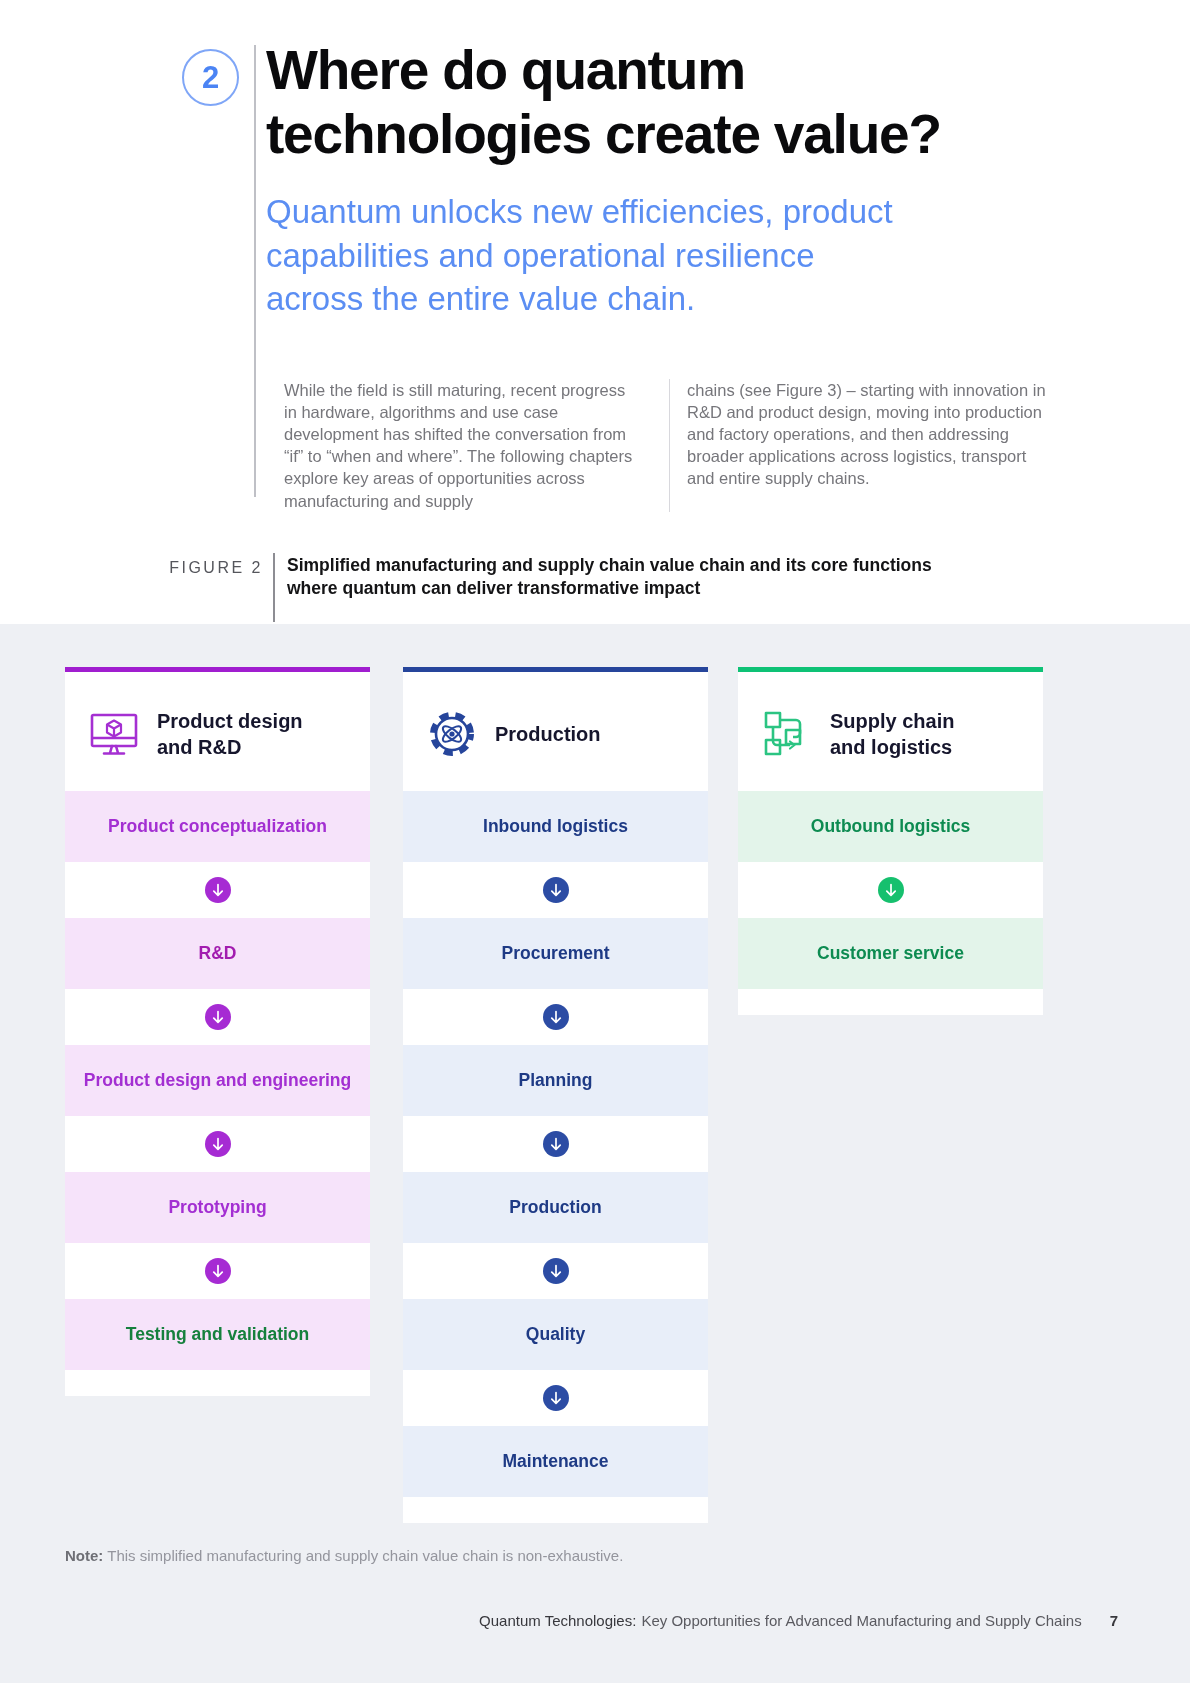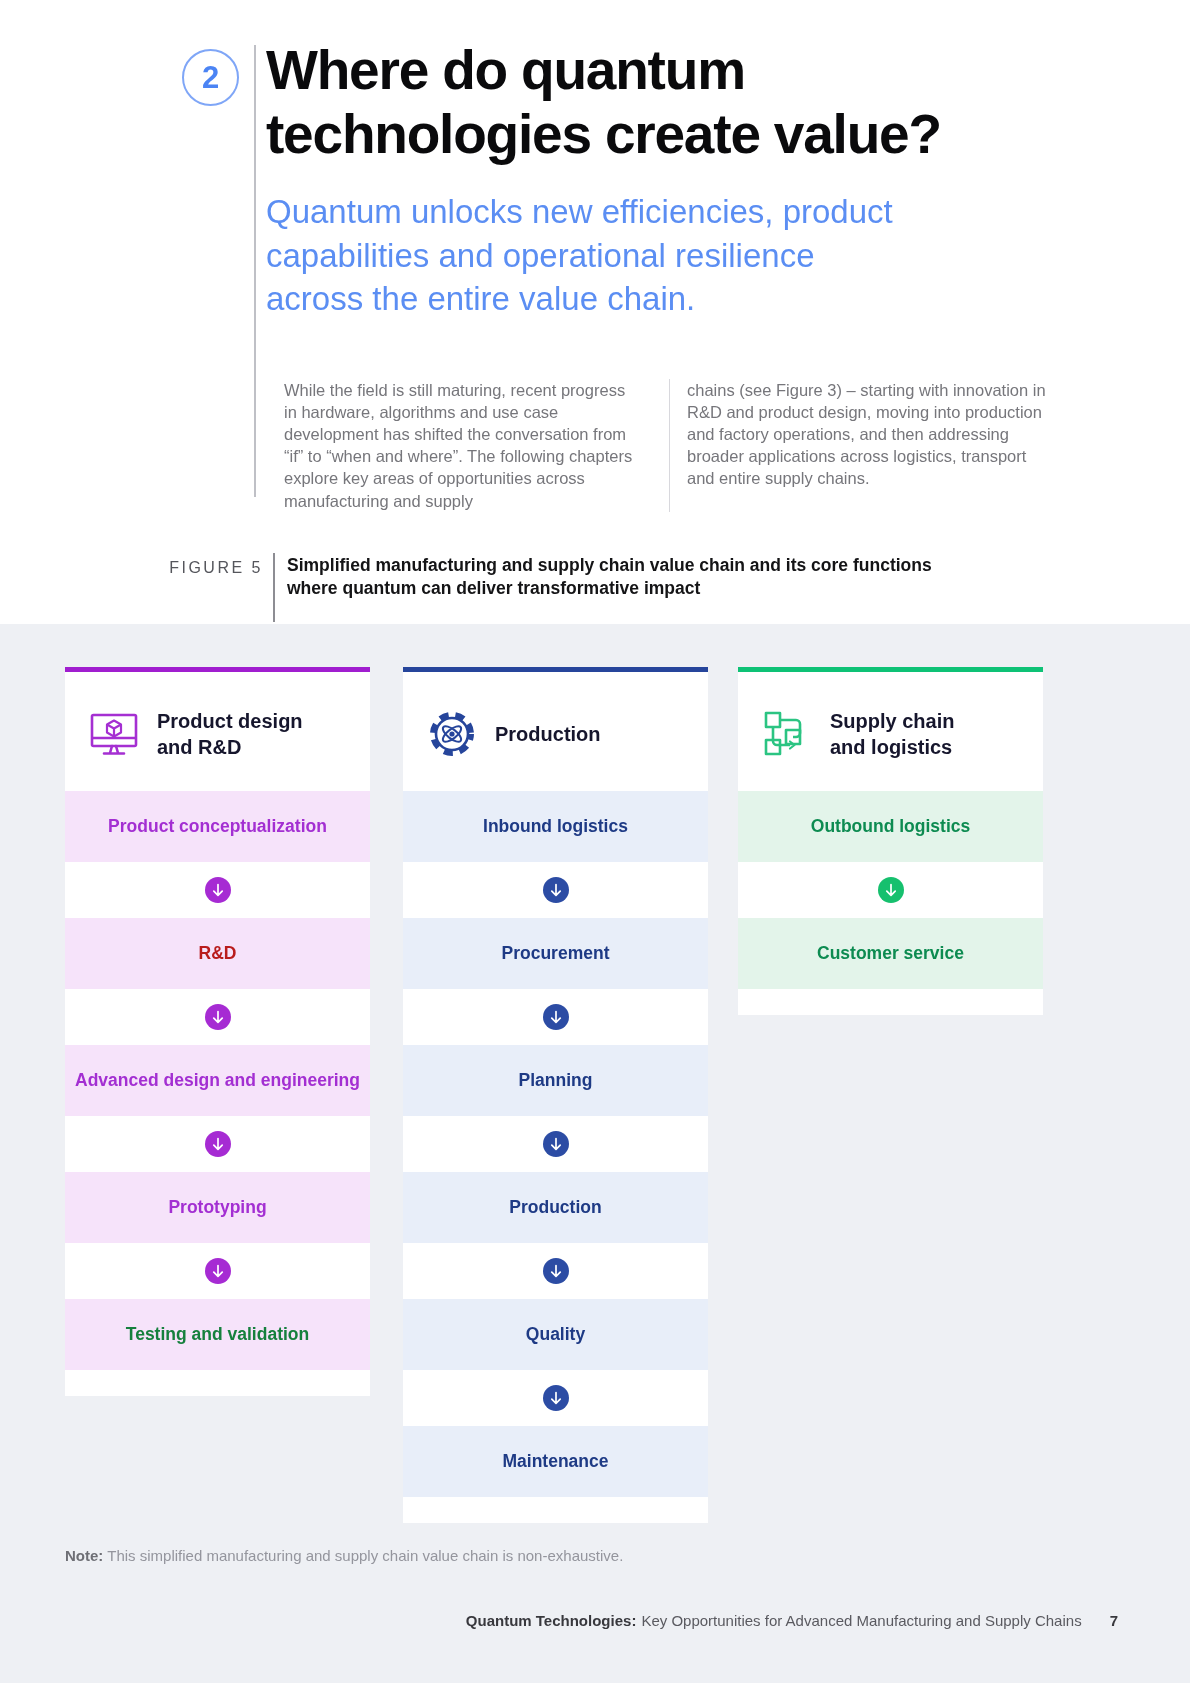--- a/index.html
+++ b/index.html
@@ -64,21 +64,21 @@
   .arrow-row { height: 56px; display: flex; align-items: center; justify-content: center; }
   .arrow-circle {
     width: 26px; height: 26px; border-radius: 50%;
     display: flex; align-items: center; justify-content: center;
   }
 
   
   .note-row { position: absolute; left: 65px; top: 1547px; font-size: 15px; color: #94959d; }
   .note-row b { color: #6e6f75; }
   .footer-row { position: absolute; top: 1612px; right: 72px; font-size: 15px; color: #5a5a60; display: flex; align-items: baseline; }
-  .footer-row .ft-bold { font-weight: bold; color: #38383d; margin-right: 5px; }
+  .footer-row .ft-bold { font-weight: normal; color: #38383d; margin-right: 5px; }
   .footer-row .ft-page { font-weight: bold; color: #38383d; margin-left: 28px; }
 </style>
 </head>
 <body>
 
 <div class="page">
 
   <div class="chapter-badge">
     <span>2</span>
   </div>
@@ -87,21 +87,21 @@
 technologies create value?</h1>
   <h2 class="page-subtitle">Quantum unlocks new efficiencies, product
 capabilities and operational resilience
 across the entire value chain.</h2>
 
   <div class="body-cols">
     <p class="body-col first">While the field is still maturing, recent progress in hardware, algorithms and use case development has shifted the conversation from “if” to “when and where”. The following chapters explore key areas of opportunities across manufacturing and supply</p>
     <p class="body-col second">chains (see Figure 3) – starting with innovation in R&amp;D and product design, moving into production and factory operations, and then addressing broader applications across logistics, transport and entire supply chains.</p>
   </div>
 
-  <div class="figure-label">FIGURE 5</div>
+  <div class="figure-label">FIGURE 2</div>
   <div class="figure-rule"></div>
   <div class="figure-caption">Simplified manufacturing and supply chain value chain and its core functions
 where quantum can deliver transformative impact</div>
 
   <div class="gray-section">
     <div id="figure-columns">
         <div class="figure-card" style="left: 65px; border-top-color: rgb(160, 30, 207);">
           <div class="card-header">
             <span class="card-icon"><svg viewBox="0 0 54 54" width="54" height="54" fill="none" stroke="#a52fd2" stroke-width="2.6" stroke-linejoin="round">
       <rect x="5" y="8" width="44" height="31" rx="1.5"></rect>
@@ -115,29 +115,29 @@
           </div>
           <div class="card-stack">
             <div class="fbox" style="background: rgb(246, 227, 250); color: rgb(163, 47, 210);">Product conceptualization</div>
             <div class="arrow-row">
               <span class="arrow-circle" style="background: rgb(166, 43, 211);">
                 <svg width="12" height="14" viewBox="0 0 12 14" fill="none" stroke="#ffffff" stroke-width="1.7" stroke-linecap="round" stroke-linejoin="round">
                   <path d="M6 1.5 V12 M1.8 8.2 L6 12.4 L10.2 8.2"></path>
                 </svg>
               </span>
             </div>
-            <div class="fbox" style="background: rgb(246, 227, 250); color: #b91c1c;">R&amp;D</div>
-            <div class="arrow-row">
-              <span class="arrow-circle" style="background: rgb(166, 43, 211);">
-                <svg width="12" height="14" viewBox="0 0 12 14" fill="none" stroke="#ffffff" stroke-width="1.7" stroke-linecap="round" stroke-linejoin="round">
-                  <path d="M6 1.5 V12 M1.8 8.2 L6 12.4 L10.2 8.2"></path>
-                </svg>
-              </span>
-            </div>
-            <div class="fbox" style="background: rgb(246, 227, 250); color: rgb(163, 47, 210);">Advanced design and engineering</div>
+            <div class="fbox" style="background: rgb(246, 227, 250); color: #a21caf;">R&amp;D</div>
+            <div class="arrow-row">
+              <span class="arrow-circle" style="background: rgb(166, 43, 211);">
+                <svg width="12" height="14" viewBox="0 0 12 14" fill="none" stroke="#ffffff" stroke-width="1.7" stroke-linecap="round" stroke-linejoin="round">
+                  <path d="M6 1.5 V12 M1.8 8.2 L6 12.4 L10.2 8.2"></path>
+                </svg>
+              </span>
+            </div>
+            <div class="fbox" style="background: rgb(246, 227, 250); color: rgb(163, 47, 210);">Product design and engineering</div>
             <div class="arrow-row">
               <span class="arrow-circle" style="background: rgb(166, 43, 211);">
                 <svg width="12" height="14" viewBox="0 0 12 14" fill="none" stroke="#ffffff" stroke-width="1.7" stroke-linecap="round" stroke-linejoin="round">
                   <path d="M6 1.5 V12 M1.8 8.2 L6 12.4 L10.2 8.2"></path>
                 </svg>
               </span>
             </div>
             <div class="fbox" style="background: rgb(246, 227, 250); color: rgb(163, 47, 210);">Prototyping</div>
             <div class="arrow-row">
               <span class="arrow-circle" style="background: rgb(166, 43, 211);">

